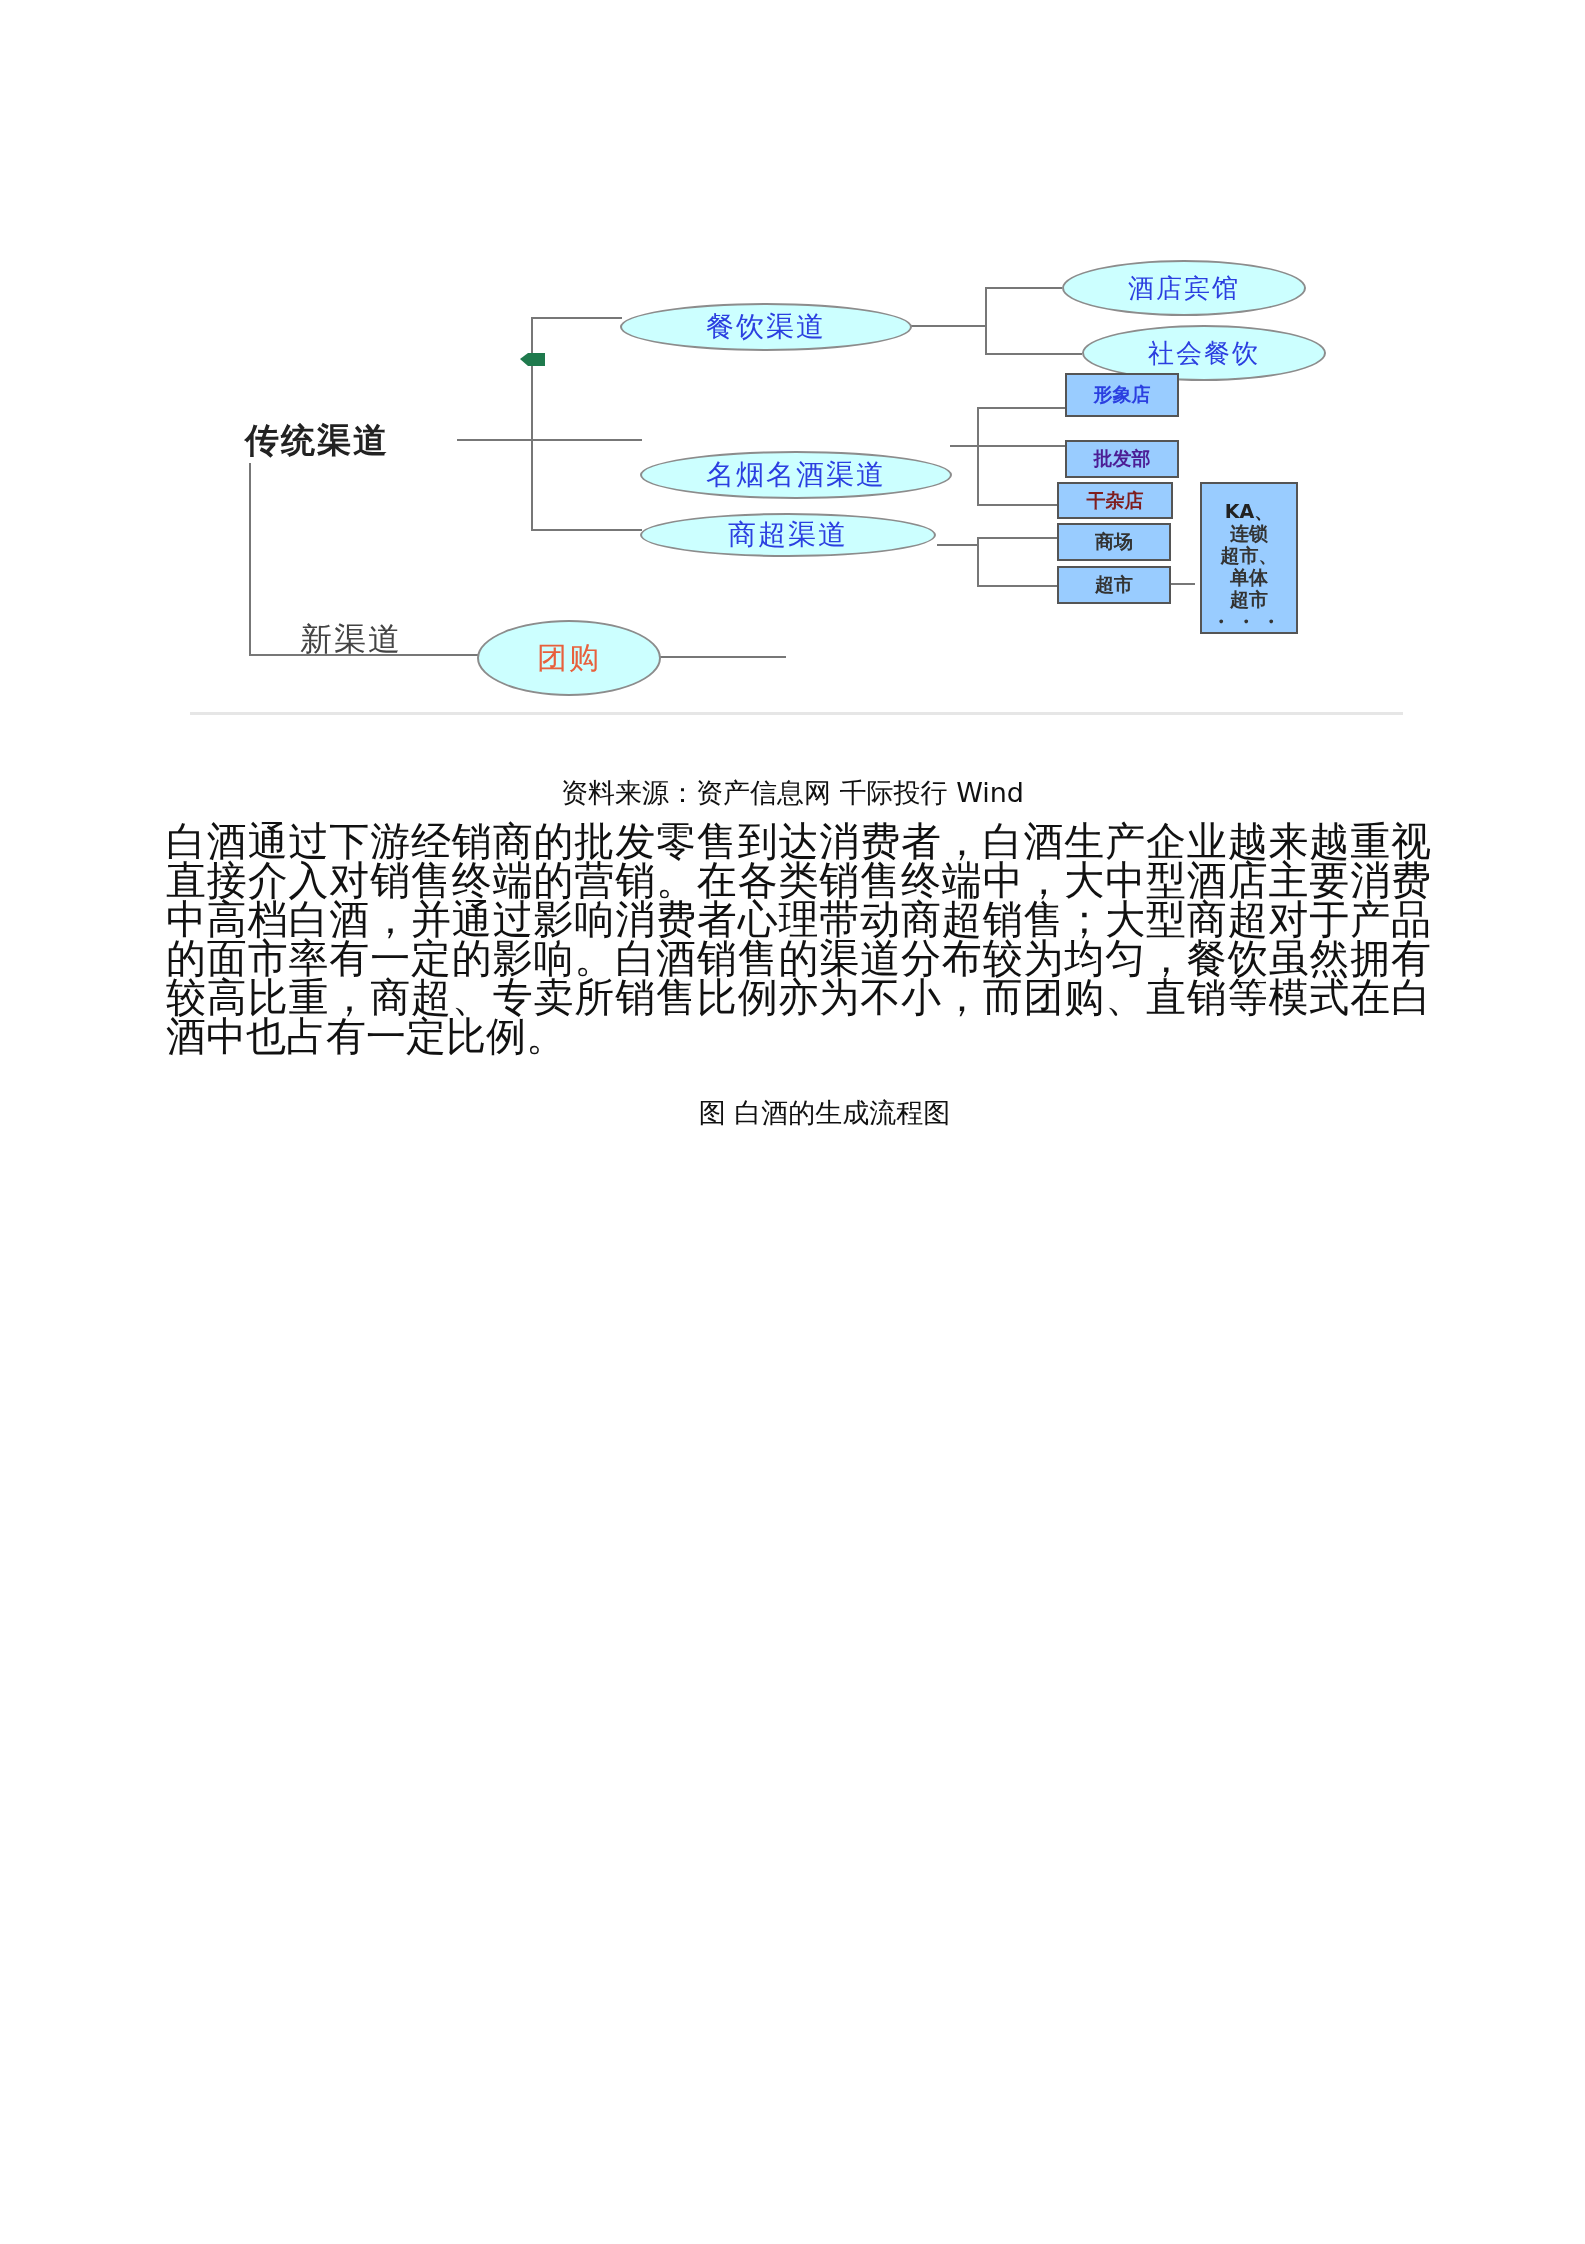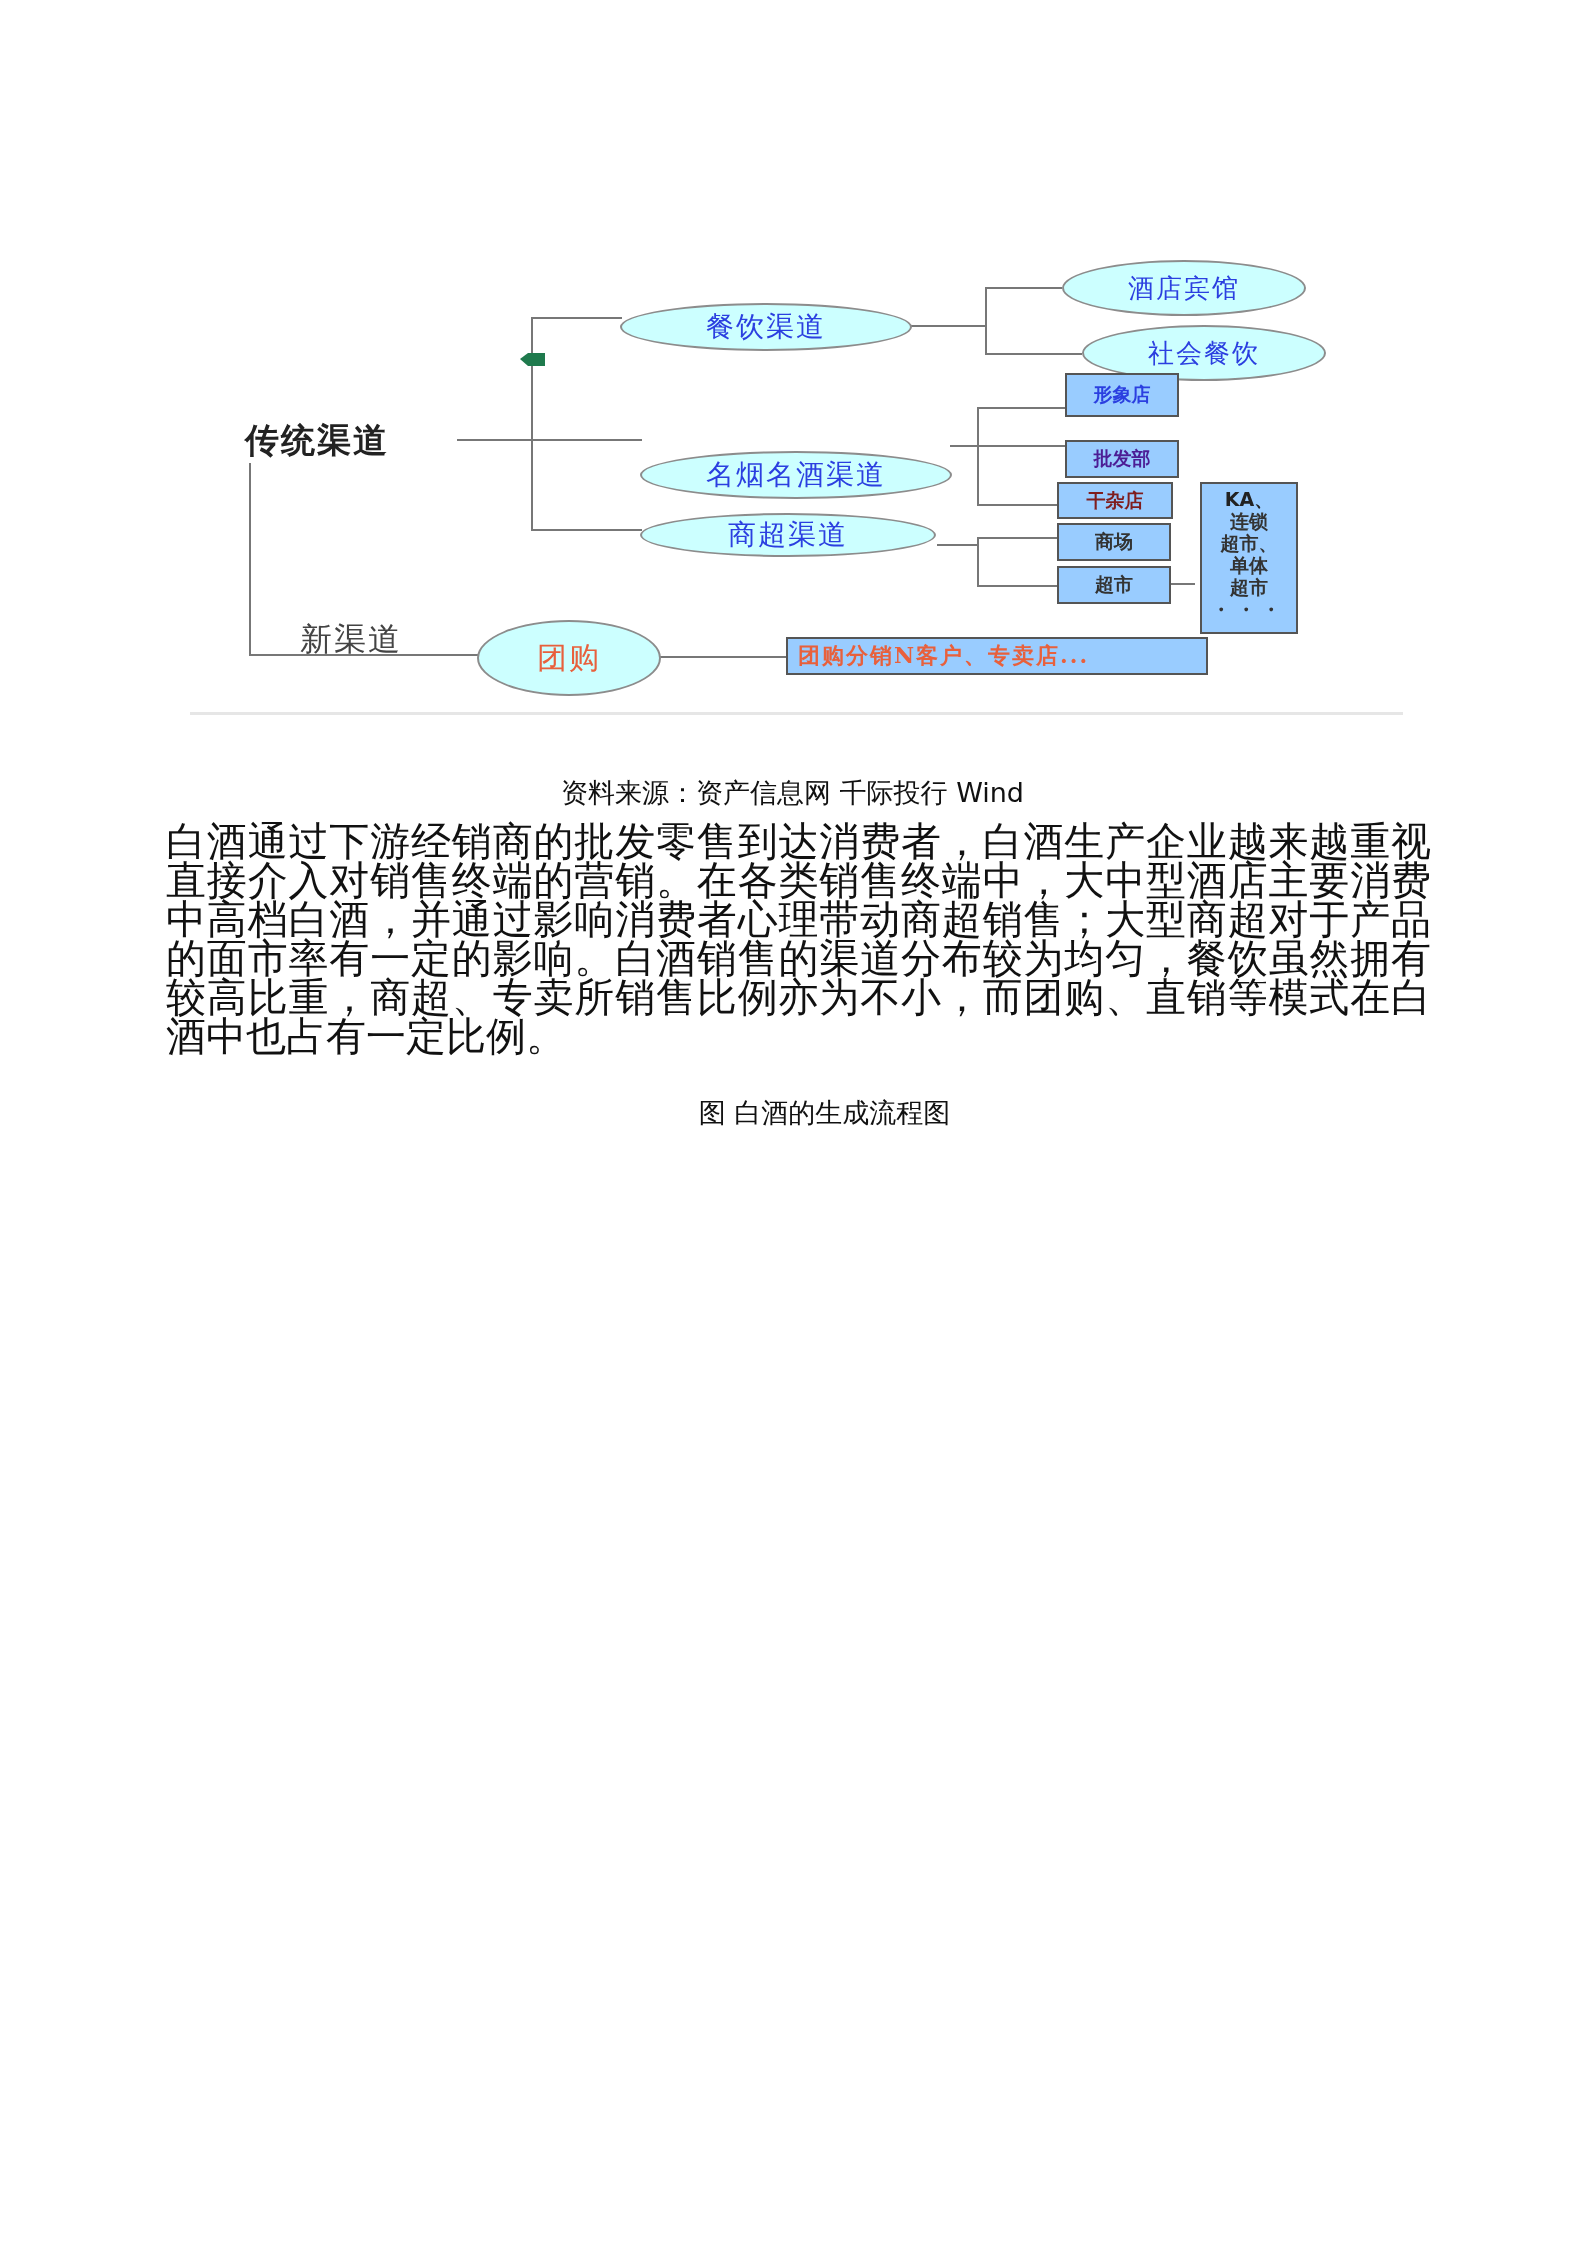--- a/index.html
+++ b/index.html
@@ -60,30 +60,29 @@
 
   <div class="ell" style="left:1062px; top:260px; width:244px; height:56px; font-size:26px;">酒店宾馆</div>
   <div class="ell" style="left:1082px; top:325px; width:244px; height:56px; font-size:26px;">社会餐饮</div>
 
   <div class="box" style="left:1065px; top:373px; width:114px; height:44px; color:#2b3fe0;">形象店</div>
   <div class="box" style="left:1065px; top:440px; width:114px; height:38px; color:#4c1d95;">批发部</div>
   <div class="box" style="left:1057px; top:482px; width:116px; height:37px; color:#7f1d1d;">干杂店</div>
   <div class="box" style="left:1057px; top:523px; width:114px; height:38px;">商场</div>
   <div class="box" style="left:1057px; top:566px; width:114px; height:38px;">超市</div>
 
-  <div class="box" style="left:1200px; top:482px; width:98px; height:152px; flex-direction:column; justify-content:flex-start; padding-top:4px; font-size:19px; line-height:22px;">
+  <div class="box" style="left:1200px; top:482px; width:98px; height:152px; flex-direction:column; justify-content:flex-start; padding-top:16px; font-size:19px; line-height:22px;">
     <span style="font-family:'DejaVu Sans',sans-serif; color:#222;">KA、</span>
     <span>连锁</span>
     <span>超市、</span>
     <span>单体</span>
     <span>超市</span>
     <span style="letter-spacing:6px;">・・・</span>
   </div>
 
-  <div class="box" style="left:786px; top:637px; width:422px; height:38px; color:#e8603c; font-size:22px; justify-content:flex-start; padding-left:10px; letter-spacing:2px;">团购分销N客户、专卖店...</div>
 </div>
 
 <div class="sep"></div>
 
 <div class="caption" style="top:756px;">资料来源：资产信息网 千际投行 Wind</div>
 
 <div class="para">白酒通过下游经销商的批发零售到达消费者，白酒生产企业越来越重视直接介入对销售终端的营销。在各类销售终端中，大中型酒店主要消费中高档白酒，并通过影响消费者心理带动商超销售；大型商超对于产品的面市率有一定的影响。白酒销售的渠道分布较为均匀，餐饮虽然拥有较高比重，商超、专卖所销售比例亦为不小，而团购、直销等模式在白酒中也占有一定比例。</div>
 
 <div class="caption" style="top:1076px;padding-left:32px;">图 白酒的生成流程图</div>
 

